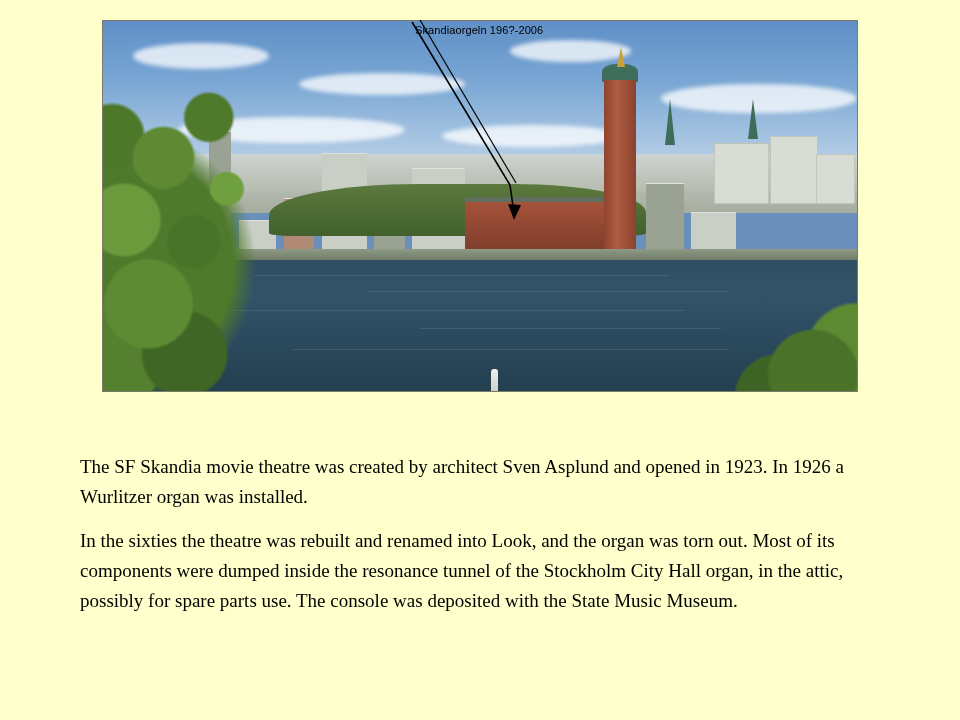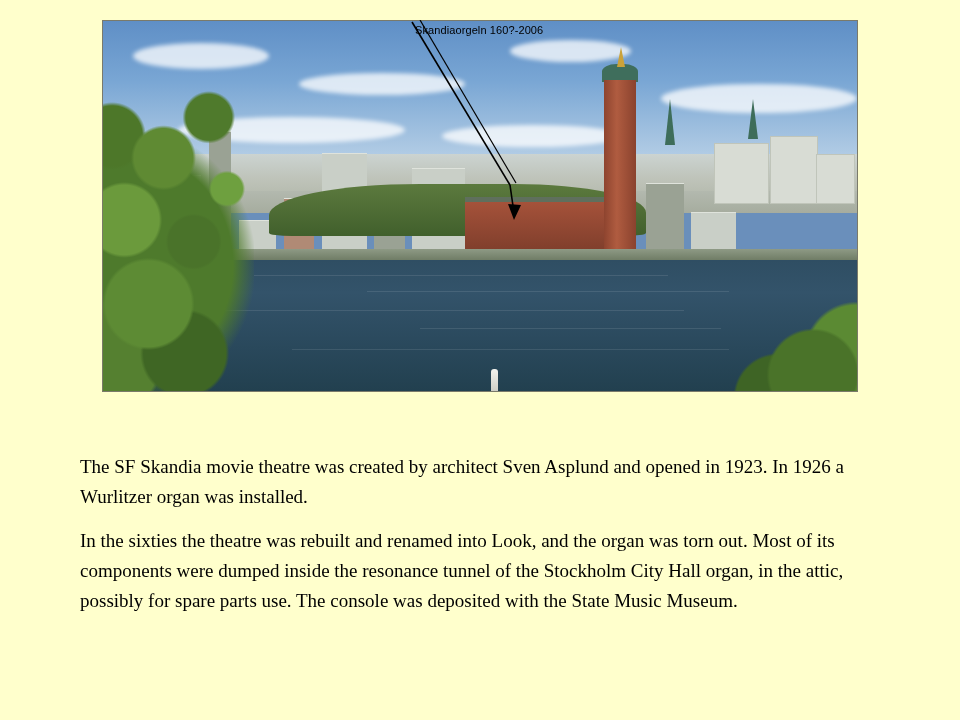--- a/index.html
+++ b/index.html
@@ -315,20 +315,20 @@
     </div>
   </div>
 
   <svg class="leader" viewBox="0 0 756 372">
     <line x1="310" y1="2" x2="408" y2="165" stroke="#000" stroke-width="1.6"></line>
     <line x1="318" y1="0" x2="414" y2="163" stroke="#000" stroke-width="1.2"></line>
     <line x1="408" y1="165" x2="412" y2="193" stroke="#000" stroke-width="1.6"></line>
     <polygon points="412,200 406,184 419,185" fill="#000"></polygon>
   </svg>
 
-  <div class="anno-label">Skandiaorgeln 160?-2006</div>
+  <div class="anno-label">Skandiaorgeln 196?-2006</div>
 
   <div class="body-text">
     <p>The SF Skandia movie theatre was created by architect Sven Asplund and opened in 1923. In 1926 a Wurlitzer organ was installed.</p>
     <p>In the sixties the theatre was rebuilt and renamed into Look, and the organ was torn out. Most of its components were dumped inside the resonance tunnel of the Stockholm City Hall organ, in the attic, possibly for spare parts use. The console was deposited with the State Music Museum.</p>
   </div>
 
 </div>
 
 </body></html>

